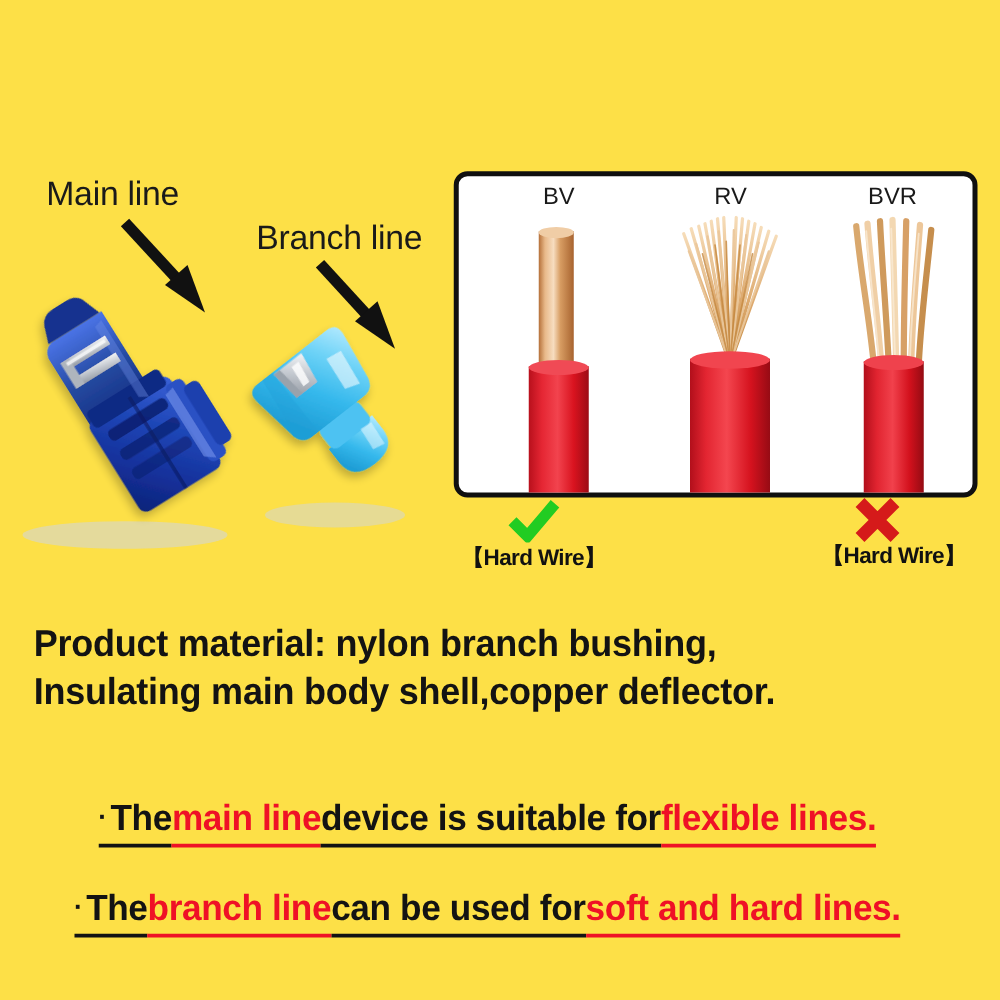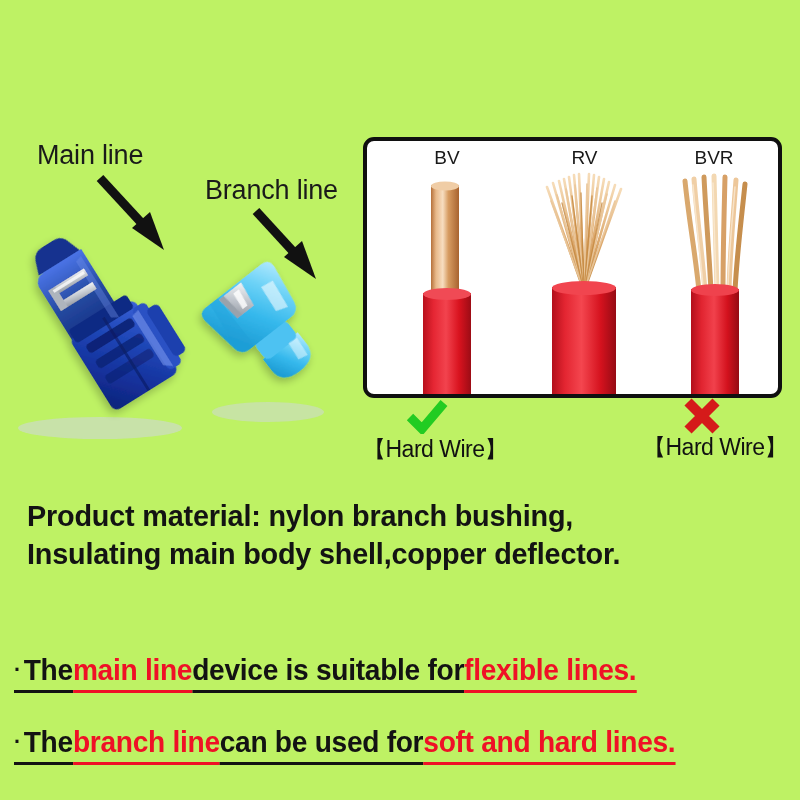--- a/index.html
+++ b/index.html
@@ -4,21 +4,21 @@
 <style>
   html, body {
     margin: 0;
     padding: 0;
     background: #ffffff;
   }
   #page {
     position: relative;
     width: 800px;
     height: 800px;
-    background: #bef264;
+    background: #fde047;
     overflow: hidden;
     font-family: "Liberation Sans", sans-serif;
   }
 
   
   .callout-label {
     position: absolute;
     font-family: "Liberation Sans", sans-serif;
     font-size: 27px;
     font-weight: 400;
@@ -84,22 +84,22 @@
   #verdict-bv  { left: 363px; top: 400px; width: 128px; }
   #verdict-rv  { left: 491px; top: 400px; width: 150px; }
   #verdict-bvr { left: 641px; top: 398px; width: 148px; }
 
   .verdict-mark {
     height: 34px;
     line-height: 34px;
   }
   .verdict-text {
     font-family: "Liberation Sans", sans-serif;
-    font-size: 23px;
-    font-weight: normal;
+    font-size: 18px;
+    font-weight: bold;
     color: #111111;
     white-space: nowrap;
     letter-spacing: -0.5px;
   }
 
   
   #material-text {
     position: absolute;
     left: 27px;
     top: 497px;
@@ -111,22 +111,23 @@
     color: #131313;
     letter-spacing: -0.2px;
     transform: scaleX(0.96);
     transform-origin: left top;
   }
   .material-line { display: block; white-space: nowrap; }
 
   #bullets {
     position: absolute;
     left: 14px;
-    top: 654px;
+    top: 639px;
     width: 775px;
+    text-align: center;
   }
   .bullet-line {
     position: relative;
     font-family: "Liberation Sans Narrow", "Liberation Sans", sans-serif;
     font-size: 29px;
     font-weight: 600;
     color: #131313;
     white-space: nowrap;
     letter-spacing: -0.3px;
     padding-bottom: 5px;

